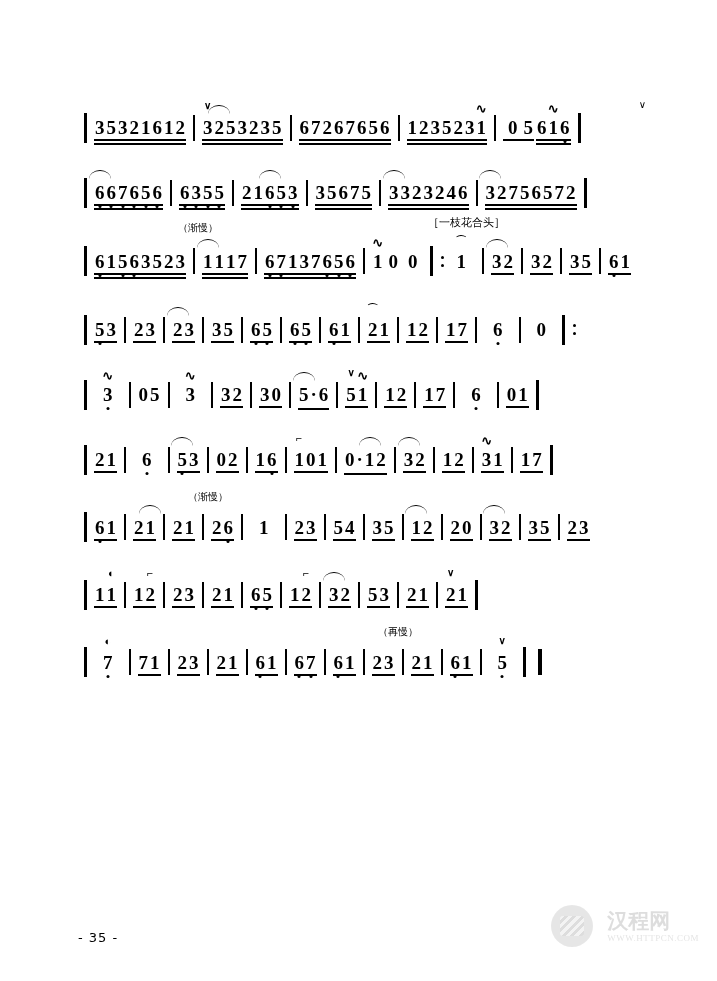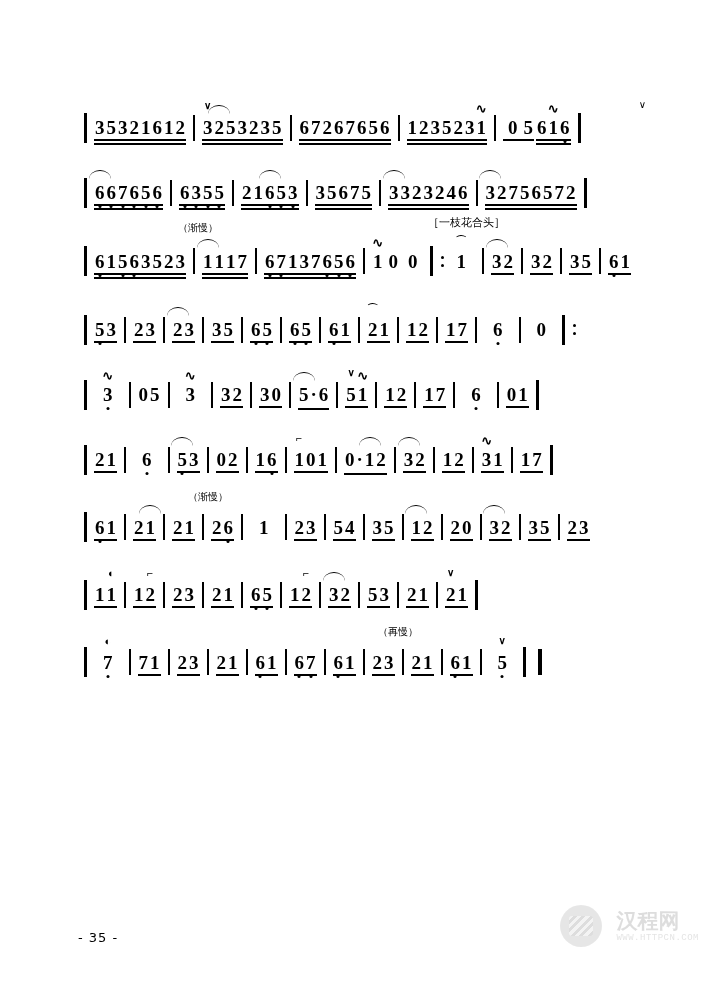--- a/index.html
+++ b/index.html
@@ -196,21 +196,21 @@
   }
   .wm-title {
     font-size: 21px;
     font-weight: 700;
     color: #bdbdbd;
     font-family: "DejaVu Sans", sans-serif;
   }
   .wm-url {
     font-size: 9px;
     color: #c9c9c9;
-    font-family: Liberation Mono, monospace;
+    font-family: Liberation Serif, serif;
     letter-spacing: 0.5px;
   }
 </style>
 </head>
 <body>
 
 <div class="page">
 
   <div class="score">
 

